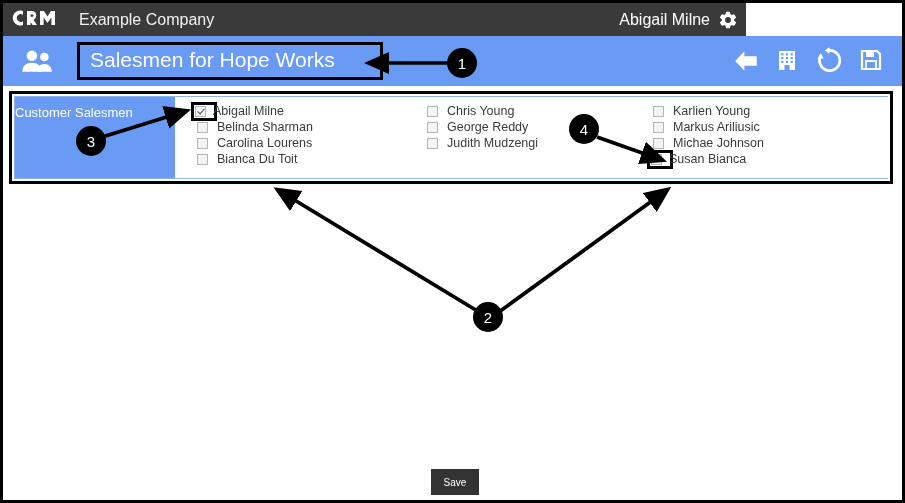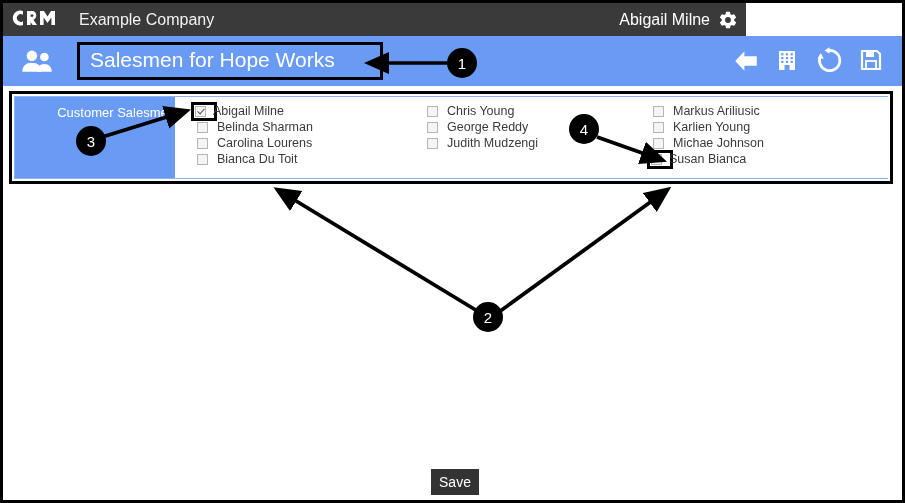--- a/index.html
+++ b/index.html
@@ -118,21 +118,21 @@
   #panel-label {
     width: 160px;
     background: #6a9bf4;
     flex: 0 0 160px;
     padding-top: 8px;
     box-sizing: border-box;
   }
   #panel-label-text {
     color: #ffffff;
     font-size: 13px;
-    text-align: right;
+    text-align: left;
     display: block;
   }
   #panel-body {
     flex: 1 1 auto;
     background: #ffffff;
     display: flex;
     padding: 6px 0 0 0;
   }
   .col {
     box-sizing: border-box;
@@ -189,21 +189,21 @@
 
   
   #save-button {
     position: absolute;
     left: 428px;
     top: 466px;
     width: 48px;
     height: 26px;
     background: #333333;
     color: #ffffff;
-    font-size: 14px;
+    font-size: 10px;
     border: none;
     display: flex;
     align-items: center;
     justify-content: center;
     cursor: pointer;
     padding: 0;
     font-family: "Liberation Sans", sans-serif;
   }
 
   
@@ -355,27 +355,27 @@
             </span>
             <span class="cb-label">Judith Mudzengi</span>
           </div>
         </div>
 
         <div class="col col3">
           <div class="cb-row">
             <span class="cb-wrap">
               <span class="cb"></span>
             </span>
+            <span class="cb-label">Karlien Young</span>
+          </div>
+          <div class="cb-row">
+            <span class="cb-wrap">
+              <span class="cb"></span>
+            </span>
             <span class="cb-label">Markus Ariliusic</span>
-          </div>
-          <div class="cb-row">
-            <span class="cb-wrap">
-              <span class="cb"></span>
-            </span>
-            <span class="cb-label">Karlien Young</span>
           </div>
           <div class="cb-row">
             <span class="cb-wrap">
               <span class="cb"></span>
             </span>
             <span class="cb-label">Michae Johnson</span>
           </div>
           <div class="cb-row">
             <span class="cb-wrap hl">
               <span class="cb"></span>

